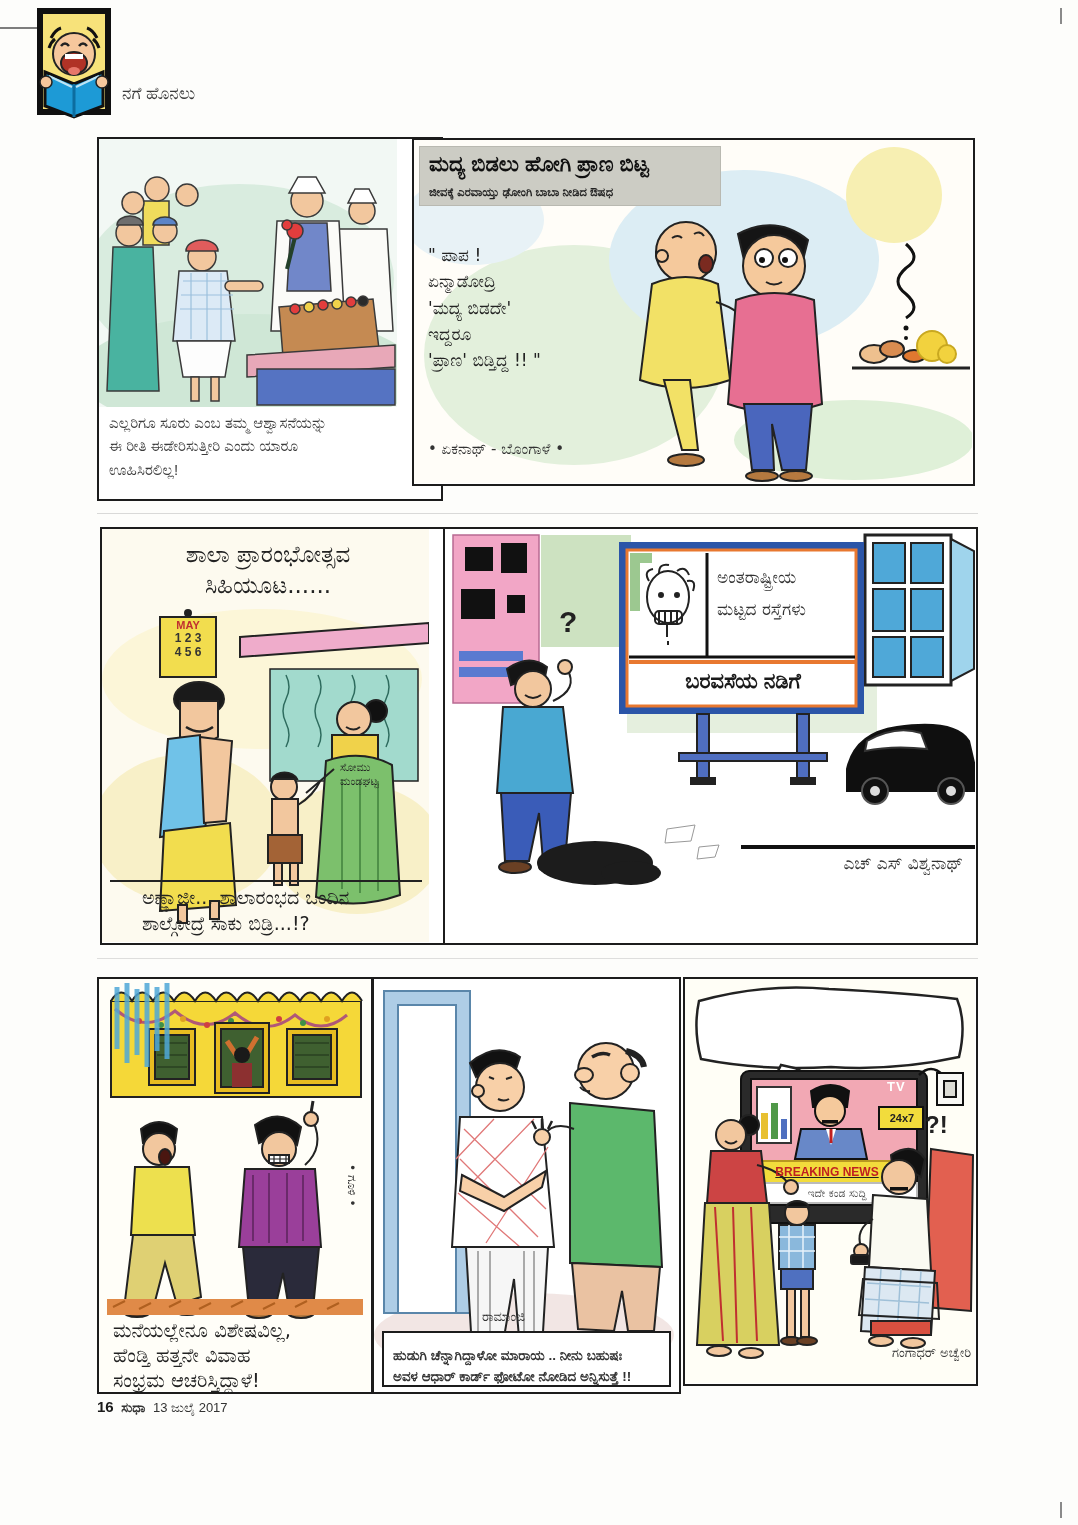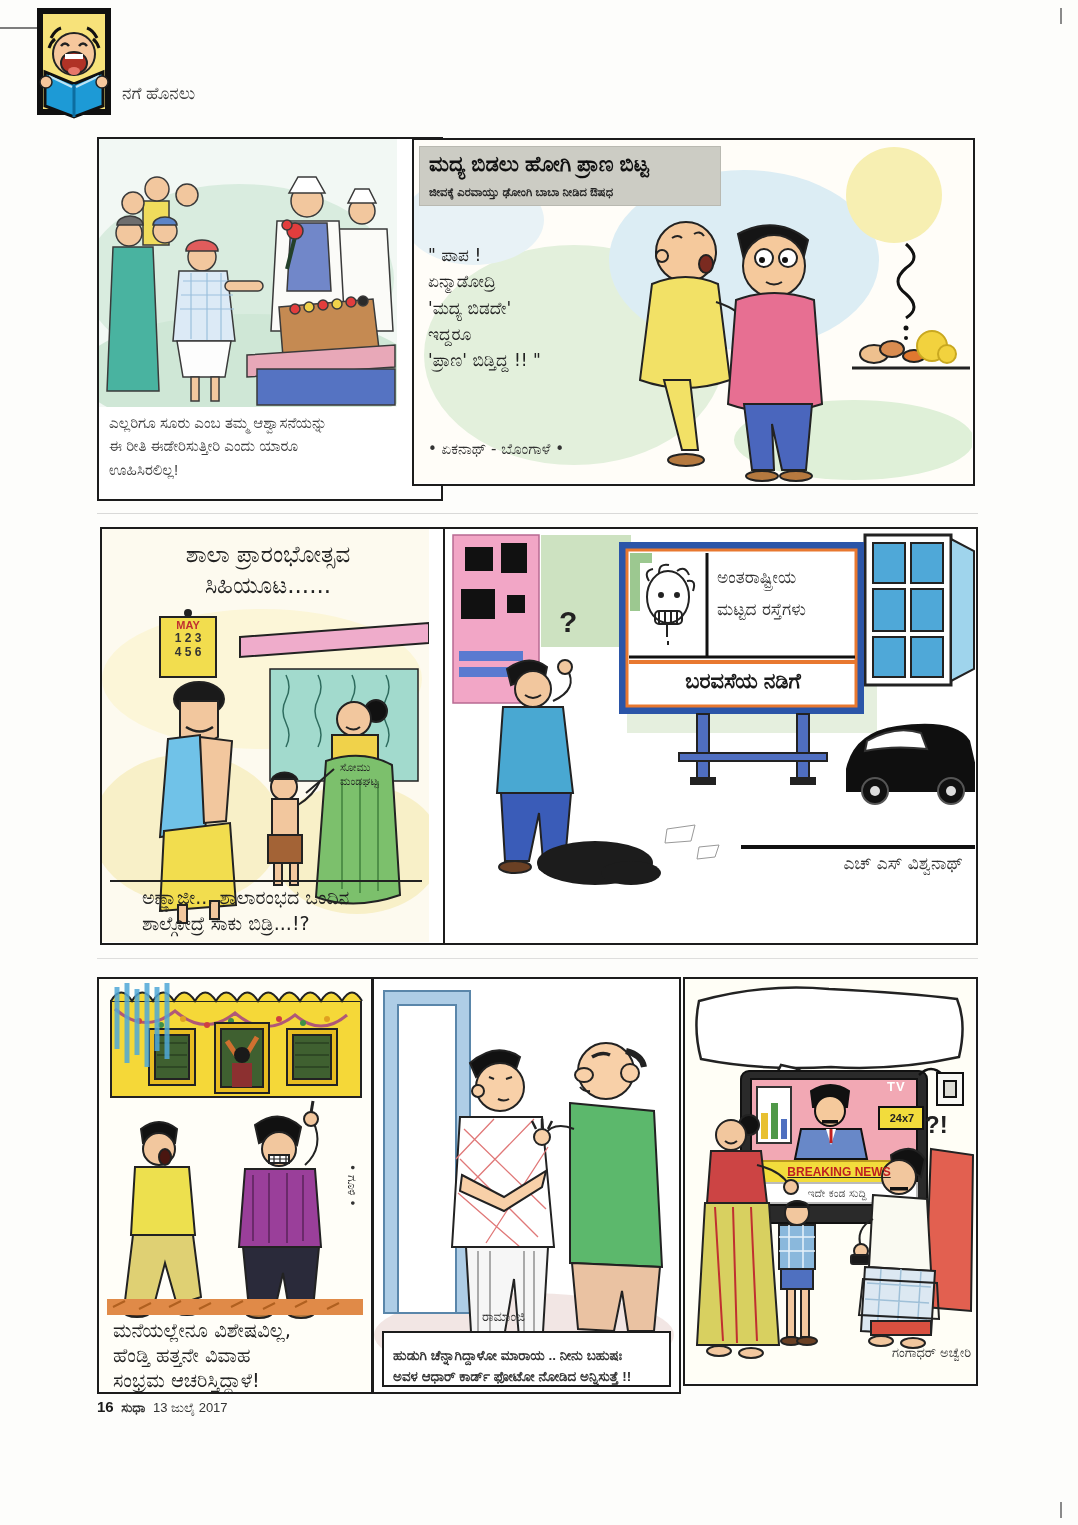--- a/index.html
+++ b/index.html
@@ -474,21 +474,21 @@
         <path d="M180 288 L250 292 L246 356 L176 352 Z" fill="#dce8f2"></path>
         <path d="M182 304 l64 4 M180 320 l64 4 M178 336 l64 4 M196 290 l-4 64 M216 290 l-4 64 M236 292 l-4 62" stroke="#9fc0d8" stroke-width="1.5"></path>
         <path d="M178 300 L252 304 L254 340 L174 336 Z" fill="none"></path>
         <rect x="186" y="342" width="60" height="14" fill="#d85040"></rect>
         <ellipse cx="196" cy="362" rx="12" ry="5" fill="#f2c79e"></ellipse>
         <ellipse cx="228" cy="364" rx="12" ry="5" fill="#f2c79e"></ellipse>
       </g>
     </svg>
     <div class="abs" style="left:202px;top:100px;font-size:13px;font-weight:bold;color:#fff;letter-spacing:1px;">TV</div>
     <div class="abs" style="left:196px;top:133px;width:42px;text-align:center;font-size:11px;font-weight:bold;color:#222;">24x7</div>
-    <div class="abs" style="left:78px;top:186px;width:152px;text-align:center;font-size:12px;font-weight:bold;color:#c02020;text-decoration:underline;text-decoration-color:#222;">BREAKING NEWS</div>
+    <div class="abs" style="left:66px;top:186px;width:152px;text-align:center;font-size:12px;font-weight:bold;color:#c02020;text-decoration:underline;text-decoration-color:#222;">BREAKING NEWS</div>
     <div class="abs hand" style="left:72px;top:208px;width:160px;text-align:center;font-size:11px;color:#444;">ಇದೇ ಕಂಡ ಸುದ್ದಿ</div>
     <div class="abs" style="left:240px;top:132px;font-size:24px;font-weight:bold;color:#222;">?!</div>
     <div class="abs hand" style="left:126px;top:366px;width:160px;text-align:right;font-size:13px;color:#333;">ಗಂಗಾಧರ್ ಅಚ್ವೇರಿ</div>
   </section>
 
   <div class="abs" style="left:97px;top:1398px;font-size:13px;color:#333;">
     <span style="font-size:15px;font-weight:bold;color:#1a1a1a;">16</span>
     <span style="font-weight:bold;margin-left:4px;">ಸುಧಾ</span>
     <span style="margin-left:4px;">13 ಜುಲೈ 2017</span>
   </div>

